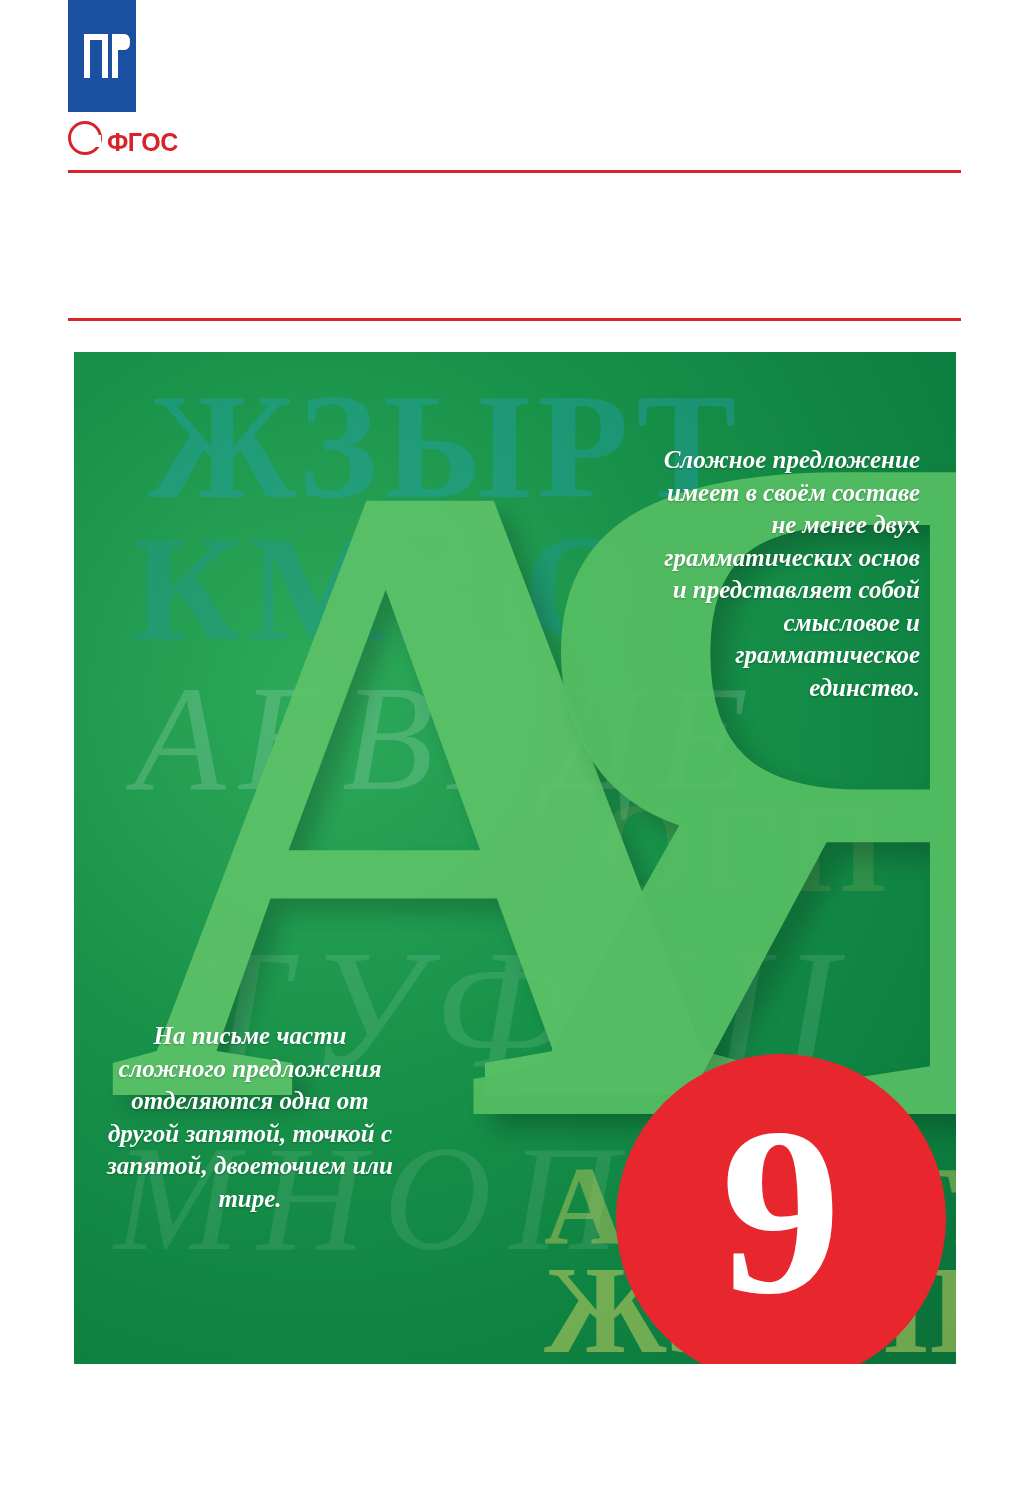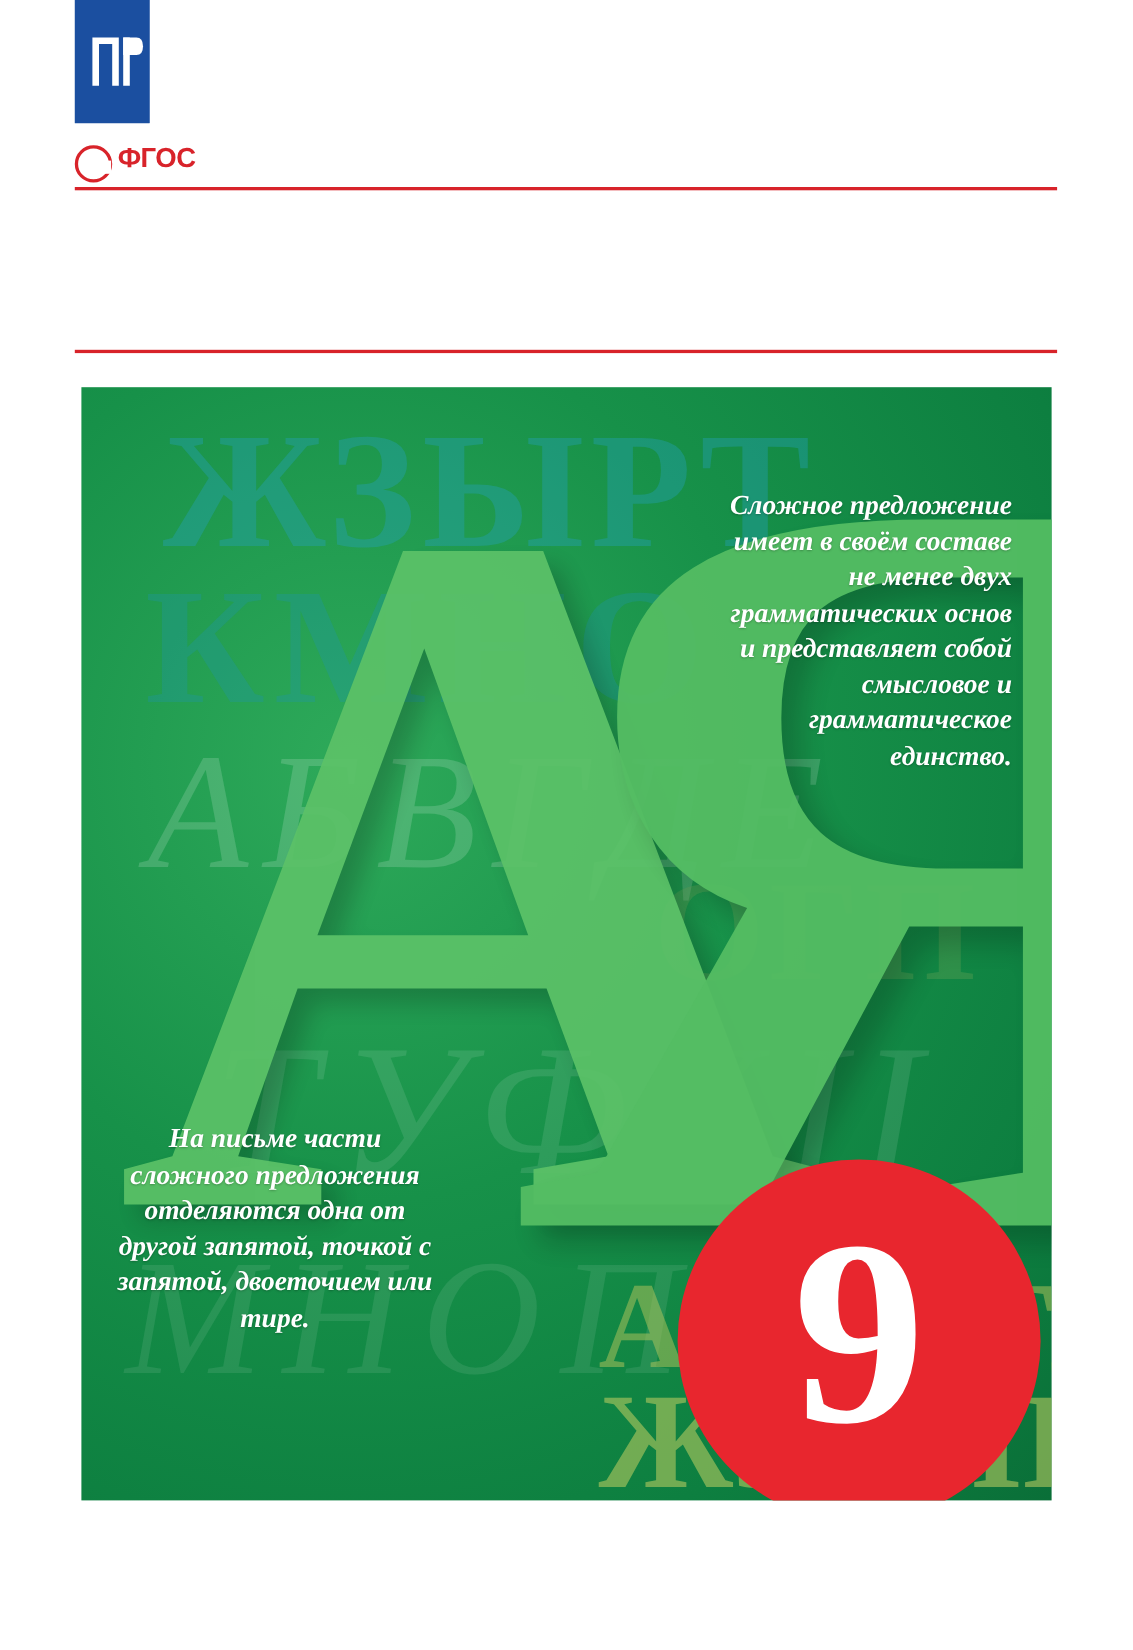--- a/index.html
+++ b/index.html
@@ -36,23 +36,23 @@
     left: 0;
     top: 0;
     width: 68px;
     height: 112px;
   }
 
   
   .fgos {
     position: absolute;
     left: 68px;
-    top: 132px;
+    top: 121px;
     display: flex;
-    align-items: flex-start;
+    align-items: flex-end;
     gap: 5px;
   }
   .fgos-ring {
     width: 34px;
     height: 34px;
     border-radius: 50%;
     border: 3px solid #d8232a;
     box-sizing: border-box;
     position: relative;
   }

